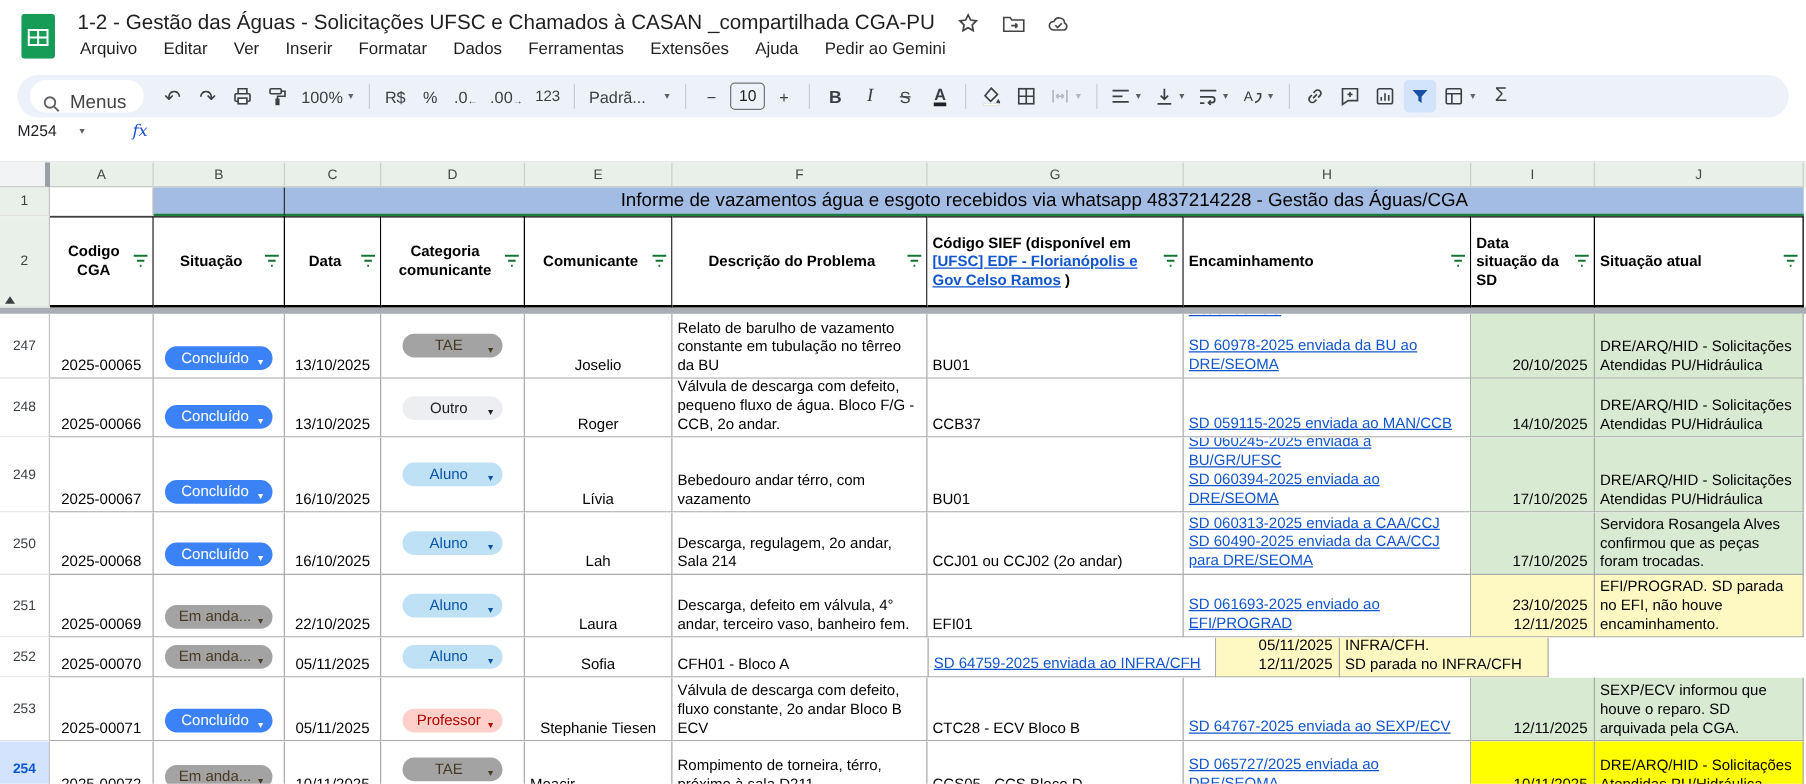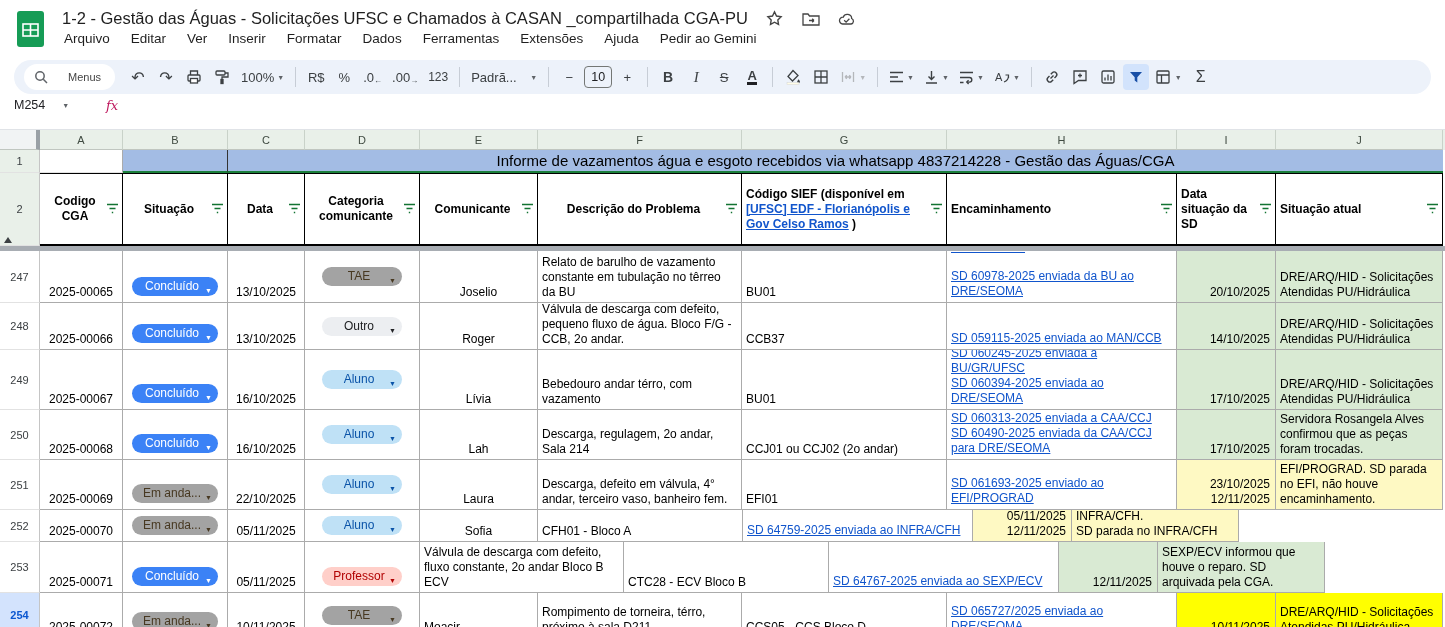--- a/index.html
+++ b/index.html
@@ -11,40 +11,40 @@
   .logo { position:absolute; left:17px; top:11px; }
   .title-row { position:absolute; left:62px; top:9px; display:flex; align-items:center; gap:18px; }
   .doc-title { font-size:16.5px; color:#1f1f1f; white-space:nowrap; }
   .title-ico { width:18px; height:18px; display:inline-flex; align-items:center; justify-content:center; color:#444; }
   .menu-row { position:absolute; left:64px; top:31px; display:flex; gap:21px; font-size:13.5px; color:#1f1f1f; }
   .menu-item { cursor:default; }
 
   
   .toolbar-wrap { height:40px; padding:2px 14px 4px; }
   .toolbar { height:34px; background:#edf2fa; border-radius:20px; display:flex; align-items:center; padding:0 10px; gap:2px; }
-  .tb-search { display:flex; align-items:center; gap:20px; background:#fff; border-radius:16px; height:26px; padding:0 14px 0 10px; font-size:11px; color:#444; margin-right:8px; }
+  .tb-search { display:flex; align-items:flex-end; gap:8px; background:#fff; border-radius:16px; height:26px; padding:0 14px 0 10px; font-size:15px; color:#444; margin-right:8px; }
   .tbtn { min-width:26px; height:26px; display:inline-flex; align-items:center; justify-content:center; border-radius:4px; color:#3c4043; font-size:13px; padding:0 4px; }
   .tbtn svg { display:block; }
   .tb-label { font-size:13px; color:#3c4043; }
   .caret { font-size:7px; color:#5f6368; margin-left:3px; }
   .tb-divider { width:1px; height:20px; background:#c7cdd6; margin:0 5px; }
   .arrow-sub { font-size:8px; position:relative; top:3px; }
   .fontsize-box { width:28px; height:22px; border:1px solid #747775; border-radius:4px; display:inline-flex; align-items:center; justify-content:center; font-size:12.5px; }
   .tbold { font-weight:bold; font-size:14px; }
   .tital { font-style:italic; font-family:"Liberation Serif",serif; font-size:15px; }
   .tstrike { text-decoration:line-through; font-size:13px; }
   .tcolorA { font-size:13px; font-weight:bold; border-bottom:3px solid #202124; line-height:13px; }
   .tb-active { background:#d2e3fc; }
   .gray { color:#b4b7bb; }
   .sigma { font-size:16px; }
 
   
   .formula-bar { height:32px; border-bottom:1px solid #e0e3e7; display:flex; align-items:flex-start; }
   .name-box { width:88px; padding-left:14px; font-size:12.5px; color:#202124; display:flex; align-items:center; gap:14px; }
-  .fx { font-family:"DejaVu Serif",serif; font-style:italic; color:#be185d; font-size:13px; margin-left:18px; }
+  .fx { font-family:"DejaVu Serif",serif; font-style:italic; color:#1d4ed8; font-size:13px; margin-left:18px; }
 
   
   .grid { position:relative; }
   .colheads { display:flex; height:20px; background:#e9f0e9; }
   .corner { width:40px; background:#f1f3f4; border-right:4px solid #9aa0a6; border-bottom:1px solid #c0c6c0; }
   .colhead { font-size:11px; color:#3f4a41; display:flex; align-items:center; justify-content:center; border-right:1px solid #c9d2c9; border-bottom:1px solid #c0c6c0; }
 
   .gutter { width:40px; font-size:11px; color:#3c4043; display:flex; align-items:center; justify-content:center; border-right:1px solid #c5c5c5; border-bottom:1px solid #e2e2e2; background:#fff; position:relative; }
   .gutter.active { background:#d3e3fd; color:#0b57d0; font-weight:bold; }
 
@@ -558,20 +558,21 @@
           <span class="pill-arrow">▼</span>
         </span>
       </div>
     <div class="cell cC wC">05/11/2025</div>
     <div class="cell cD wD" style="justify-content:flex-end;padding-bottom:6px;">
       <span class="pill pill-red">
           <span>Professor</span>
           <span class="pill-arrow">▼</span>
         </span>
       </div>
+    <div class="cell cE wE al-center">Stephanie Tiesen</div>
     <div class="cell cF wF">Válvula de descarga com defeito, fluxo constante, 2o andar Bloco B ECV</div>
     <div class="cell cG wG">CTC28 - ECV Bloco B</div>
     <div class="cell cH wH">
       <a class="slink" href="#">SD 64767-2025 enviada ao SEXP/ECV</a>
       </div>
     <div class="cell cI wI status-green">
         <div>12/11/2025</div>
       </div>
     <div class="cell cJ wJ status-green">SEXP/ECV informou que houve o reparo. SD arquivada pela CGA.</div>
   </div>

